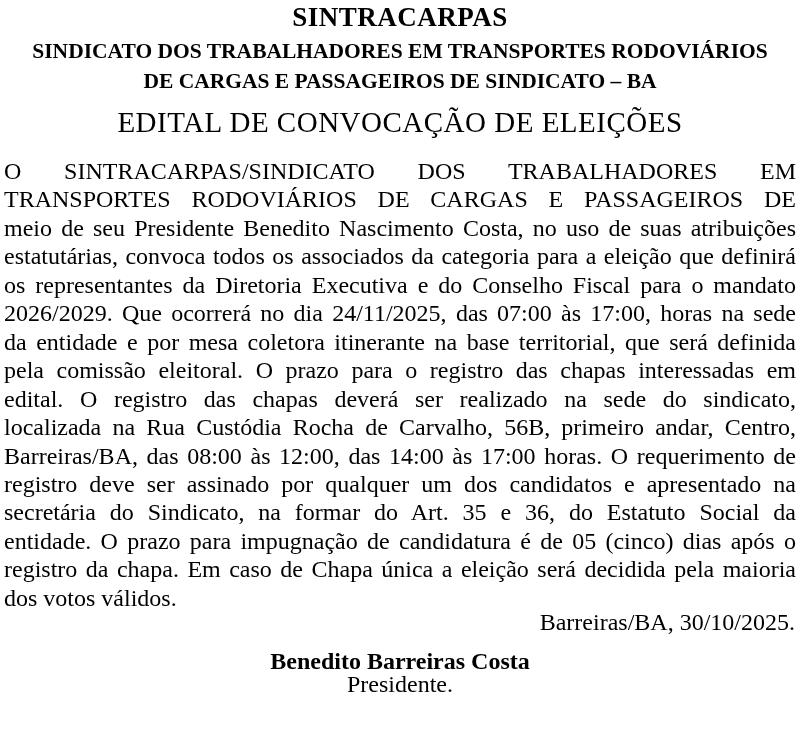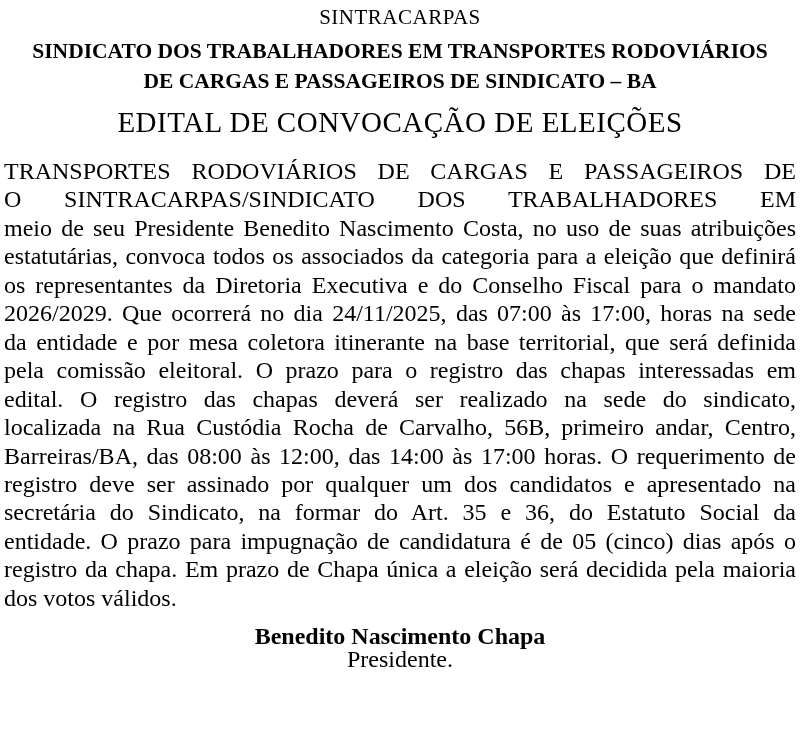--- a/index.html
+++ b/index.html
@@ -16,22 +16,22 @@
     -webkit-font-smoothing: antialiased;
   }
   .page {
     width: 800px;
     height: 738px;
     background: #ffffff;
     overflow: hidden;
   }
   .org-name {
     margin-top: 2px;
-    font-size: 21px;
-    font-weight: normal;
+    font-size: 27px;
+    font-weight: bold;
     line-height: 30px;
     text-align: center;
     letter-spacing: 0.5px;
   }
   .org-subtitle {
     font-size: 21.5px;
     font-weight: bold;
     line-height: 22px;
     text-align: center;
     margin-top: 8px;
@@ -82,37 +82,38 @@
 
   <div class="org-name">SINTRACARPAS</div>
 
   <div class="org-subtitle">SINDICATO DOS TRABALHADORES EM TRANSPORTES RODOVIÁRIOS</div>
 
   <div class="org-subtitle">DE CARGAS E PASSAGEIROS DE SINDICATO – BA</div>
 
   <div class="edital-title">EDITAL DE CONVOCAÇÃO DE ELEIÇÕES</div>
 
   <div class="doc-body">
+    <div class="body-line">O SINTRACARPAS/SINDICATO DOS TRABALHADORES EM</div>
     <div class="body-line">TRANSPORTES RODOVIÁRIOS DE CARGAS E PASSAGEIROS DE</div>
-    <div class="body-line">O SINTRACARPAS/SINDICATO DOS TRABALHADORES EM</div>
     <div class="body-line">meio de seu Presidente Benedito Nascimento Costa, no uso de suas atribuições</div>
     <div class="body-line">estatutárias, convoca todos os associados da categoria para a eleição que definirá</div>
     <div class="body-line">os representantes da Diretoria Executiva e do Conselho Fiscal para o mandato</div>
     <div class="body-line">2026/2029. Que ocorrerá no dia 24/11/2025, das 07:00 às 17:00, horas na sede</div>
     <div class="body-line">da entidade e por mesa coletora itinerante na base territorial, que será definida</div>
     <div class="body-line">pela comissão eleitoral. O prazo para o registro das chapas interessadas em</div>
     <div class="body-line">edital. O registro das chapas deverá ser realizado na sede do sindicato,</div>
     <div class="body-line">localizada na Rua Custódia Rocha de Carvalho, 56B, primeiro andar, Centro,</div>
     <div class="body-line">Barreiras/BA, das 08:00 às 12:00, das 14:00 às 17:00 horas. O requerimento de</div>
     <div class="body-line">registro deve ser assinado por qualquer um dos candidatos e apresentado na</div>
     <div class="body-line">secretária do Sindicato, na formar do Art. 35 e 36, do Estatuto Social da</div>
     <div class="body-line">entidade. O prazo para impugnação de candidatura é de 05 (cinco) dias após o</div>
-    <div class="body-line">registro da chapa. Em prazo de Chapa única a eleição será decidida pela maioria</div>
+    <div class="body-line">registro da chapa. Em caso de Chapa única a eleição será decidida pela maioria</div>
     <div class="body-line last-line">dos votos válidos.</div>
   </div>
 
+  <div class="dateline">Barreiras/BA, 30/10/2025.</div>
 
   <div class="signature">
-    <div class="signature-name">Benedito Nascimento Chapa</div>
+    <div class="signature-name">Benedito Barreiras Costa</div>
     <div class="signature-role">Presidente.</div>
   </div>
 
 </div>
 
 </body></html>

